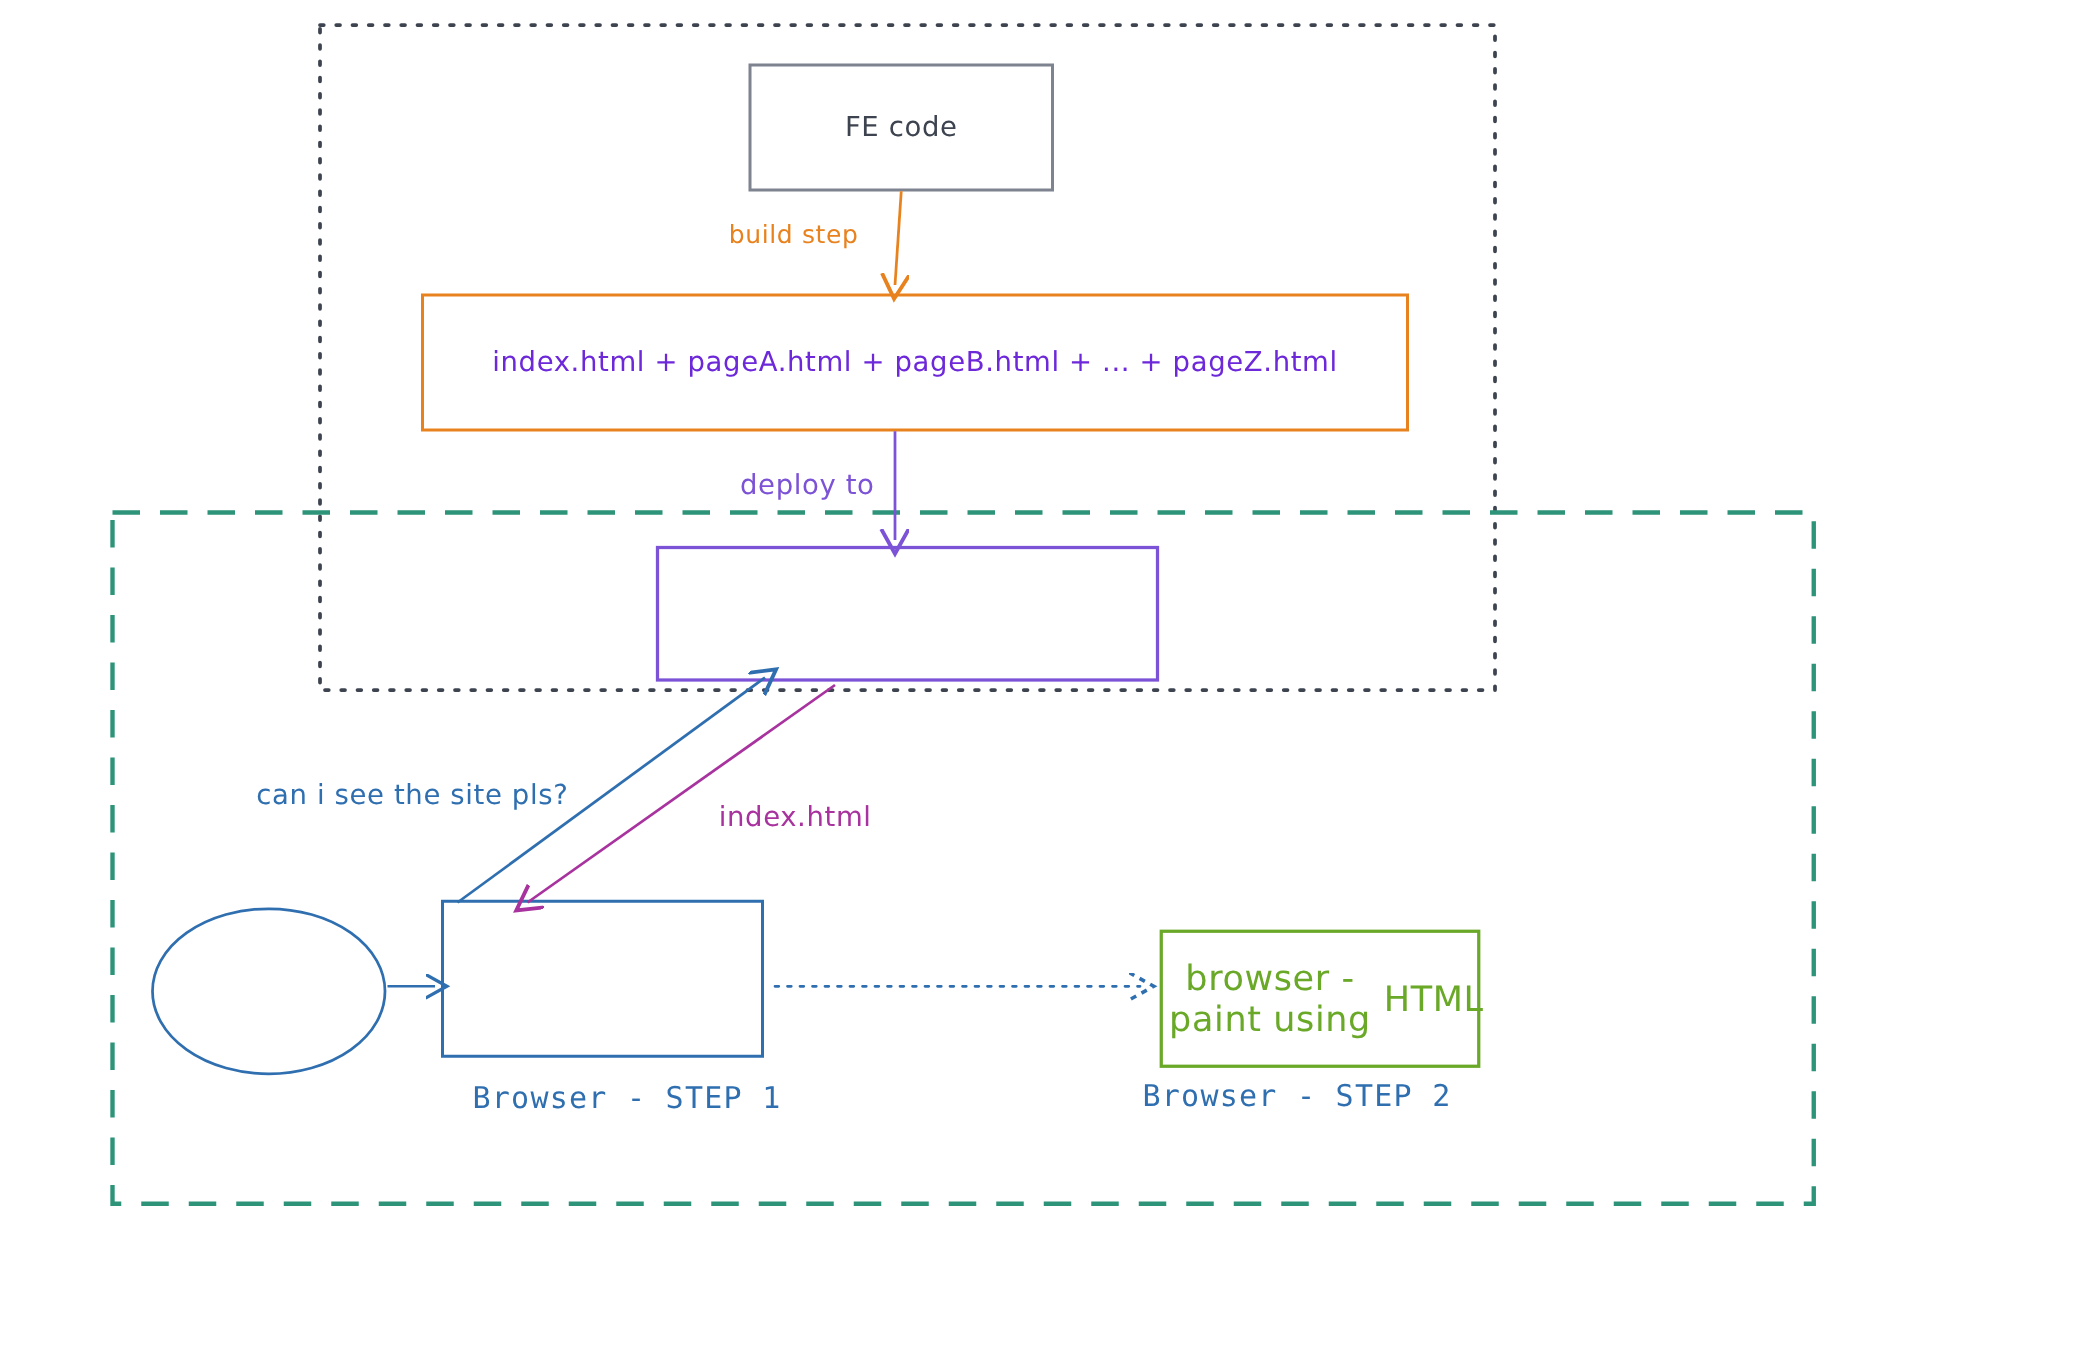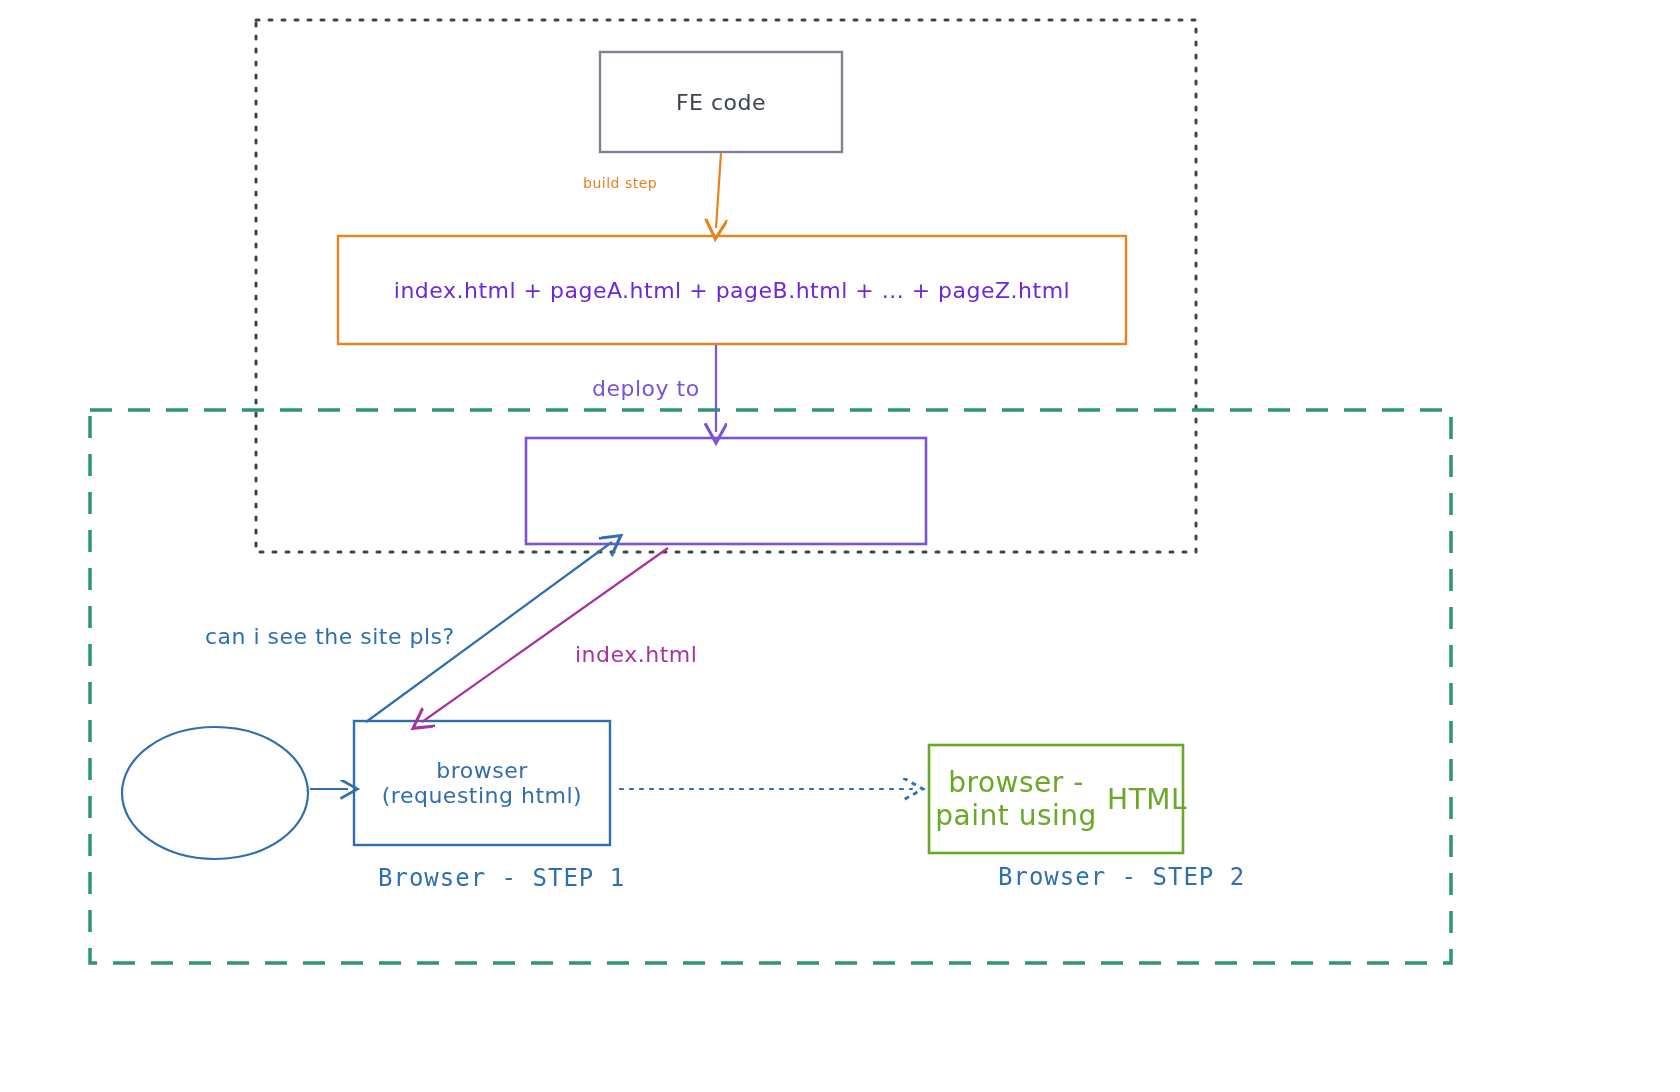--- a/index.html
+++ b/index.html
@@ -104,31 +104,27 @@
 
     <path d="M 620 789 L 912 789" fill="none" stroke="#2f6fb0" stroke-width="2.2" stroke-dasharray="3 7" stroke-linecap="round" marker-end="url(#ah-blue-dot)"></path>
   </svg>
 
   <div class="box-label hand centered" style="left:600px; top:52px; width:242px; height:100px; color:#3d4450; font-size:22px;">FE code</div>
 
   <div class="box-label hand centered" style="left:338px; top:236px; width:788px; height:108px; color:#6d28d9; font-size:22px;">index.html + pageA.html + pageB.html + ... + pageZ.html</div>
 
 
 
-  <div class="box-label hand centered" style="left:354px; top:721px; width:256px; height:124px; color:#2f6fb0; font-size:22px; flex-direction:column;">
-    <span>browser</span>
-    <span>(requesting html)</span>
-  </div>
 
   <div class="box-label hand centered" style="left:925px; top:745px; width:262px; height:108px; color:#6aa828; font-size:28px; ">
     <span>browser - paint using</span>
     <span>HTML</span>
   </div>
 
   <div class="lbl mono" style="left:378px; top:863px; color:#2f6fb0; font-size:24px;">Browser - STEP 1</div>
-  <div class="lbl mono" style="left:998px; top:862px; color:#2f6fb0; font-size:24px;">Browser - STEP 2</div>
+  <div class="lbl mono" style="left:914px; top:862px; color:#2f6fb0; font-size:24px;">Browser - STEP 2</div>
 
-  <div class="lbl hand" style="left:583px; top:175px; color:#e8821e; font-size:14px;">build step</div>
+  <div class="lbl hand" style="left:583px; top:175px; color:#e8821e; font-size:20px;">build step</div>
   <div class="lbl hand" style="left:592px; top:375px; color:#7c52d6; font-size:22px;">deploy to</div>
   <div class="lbl hand" style="left:190px; top:623px; color:#2f6fb0; font-size:22px;margin-left:15px;">can i see the site pls?</div>
   <div class="lbl hand" style="left:575px; top:641px; color:#a8339e; font-size:22px;">index.html</div>
 
 </div>
 
 </body></html>

